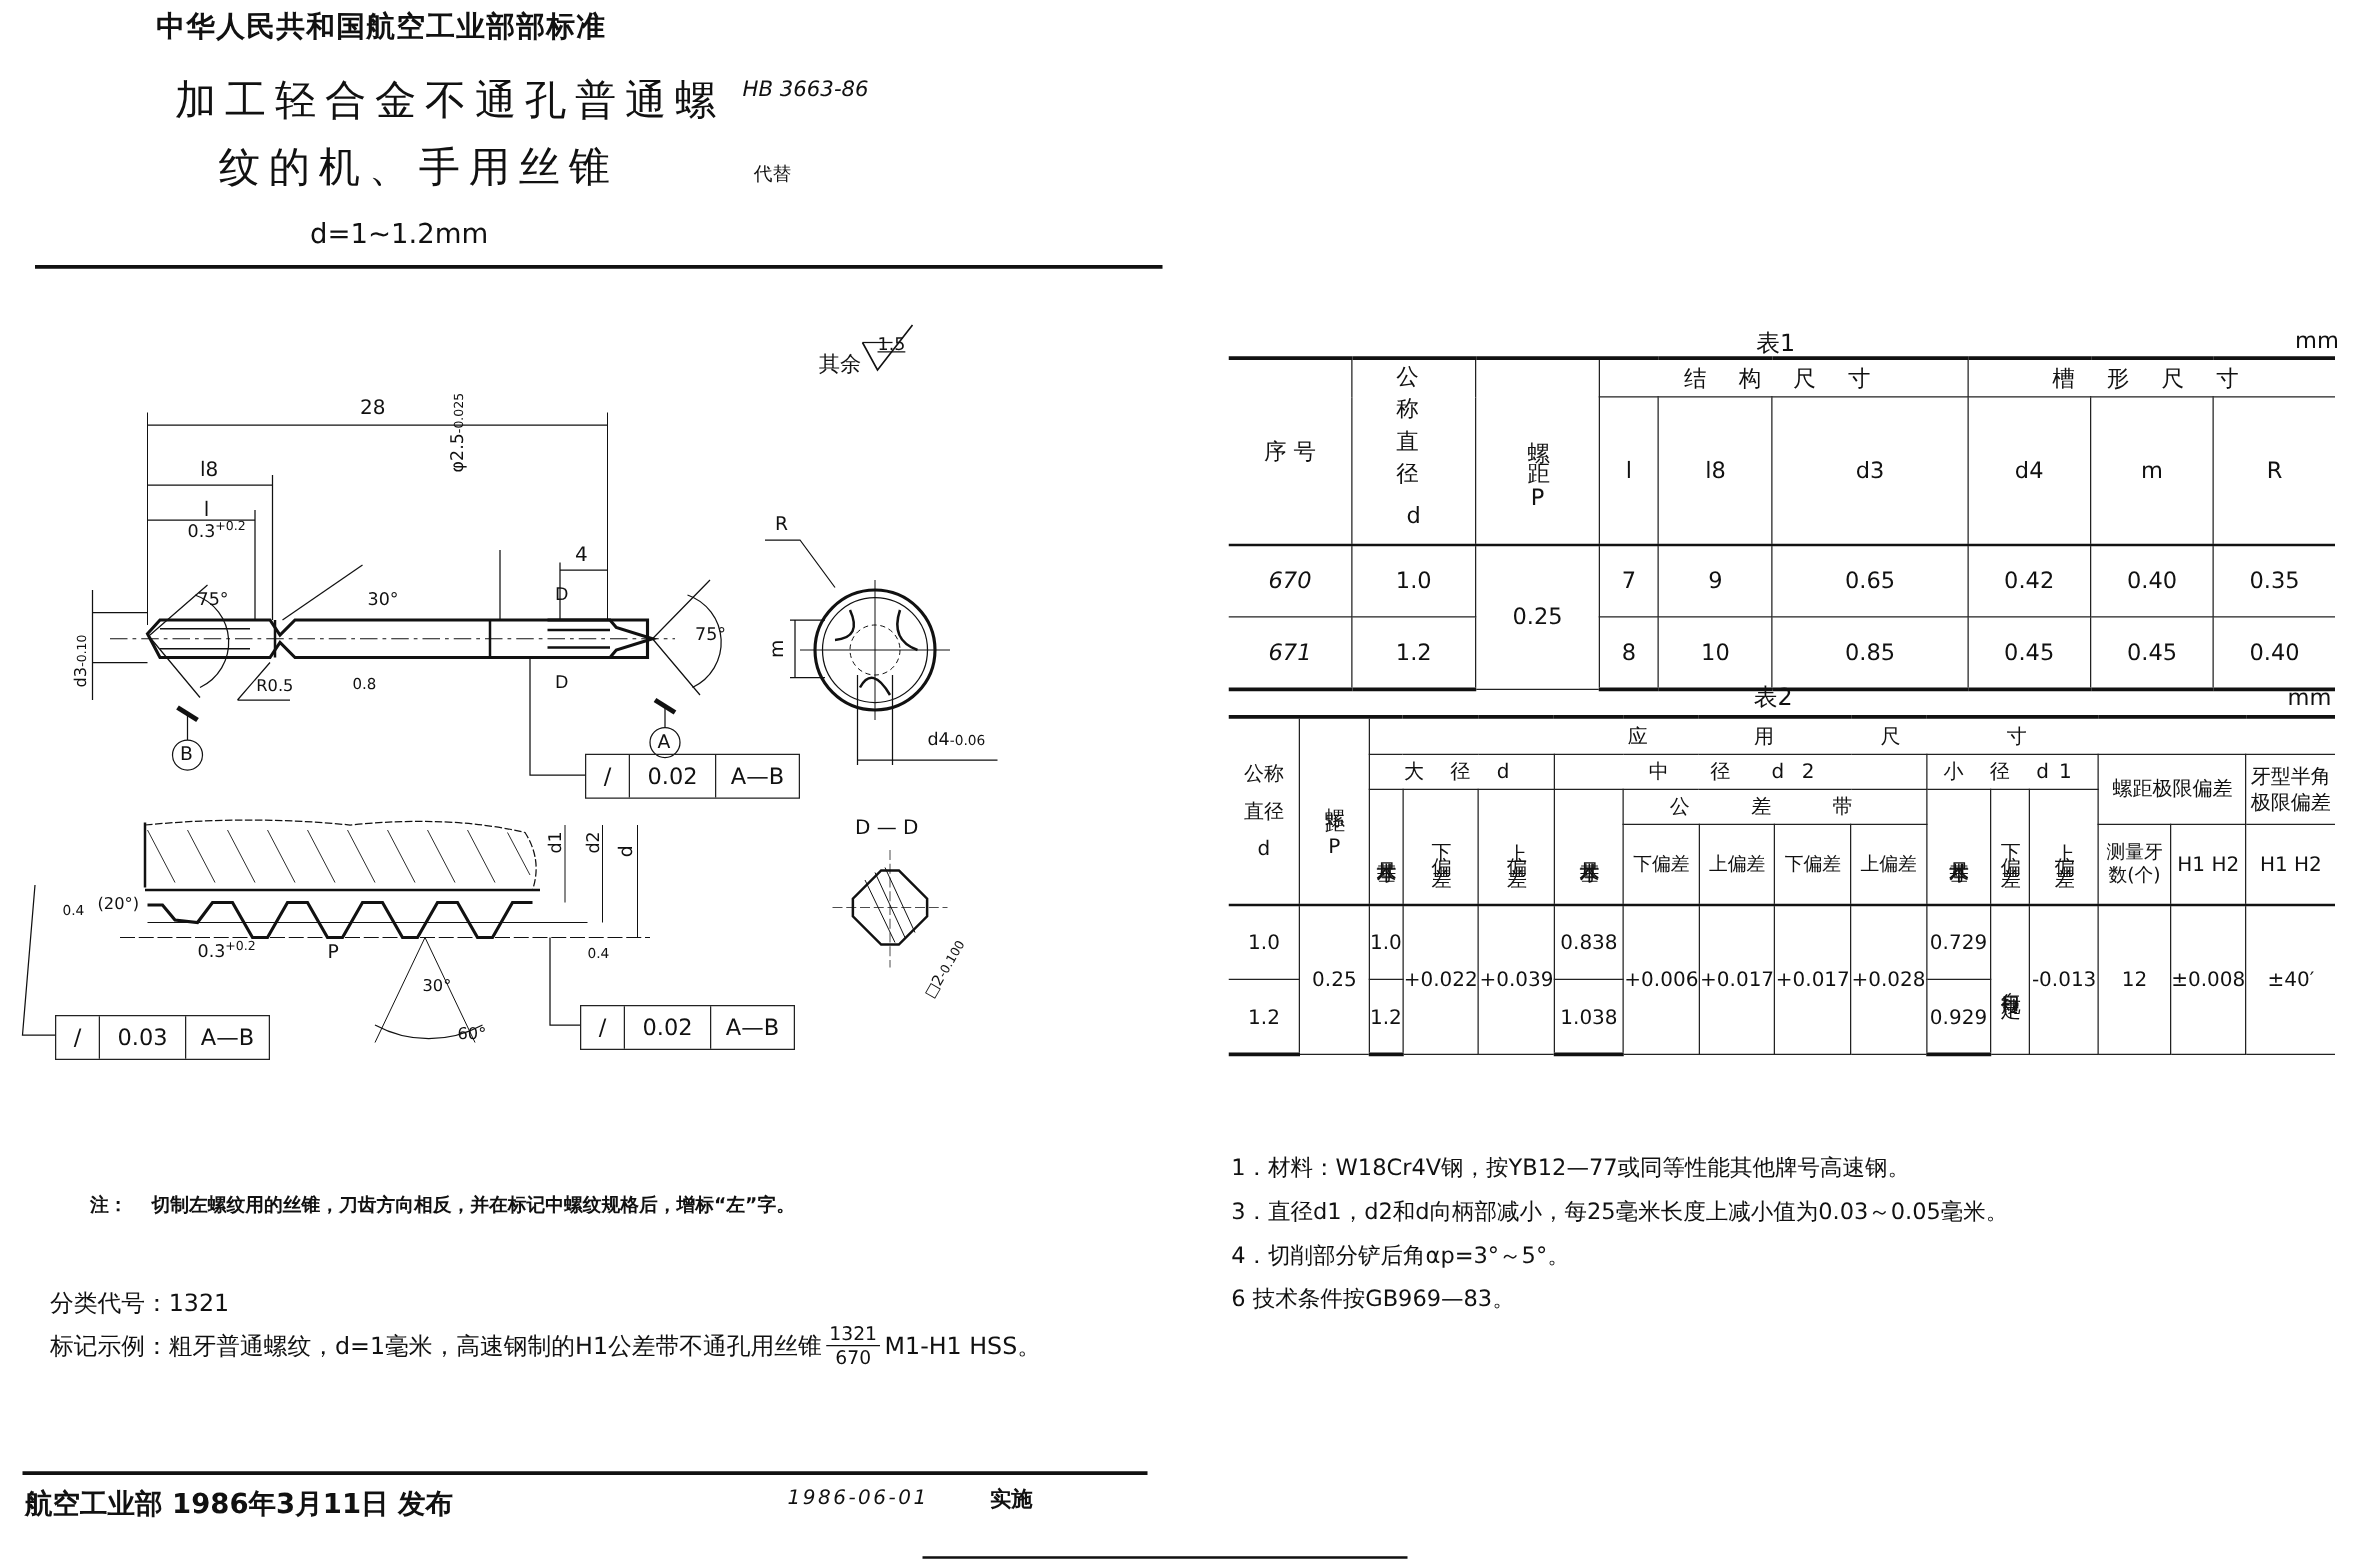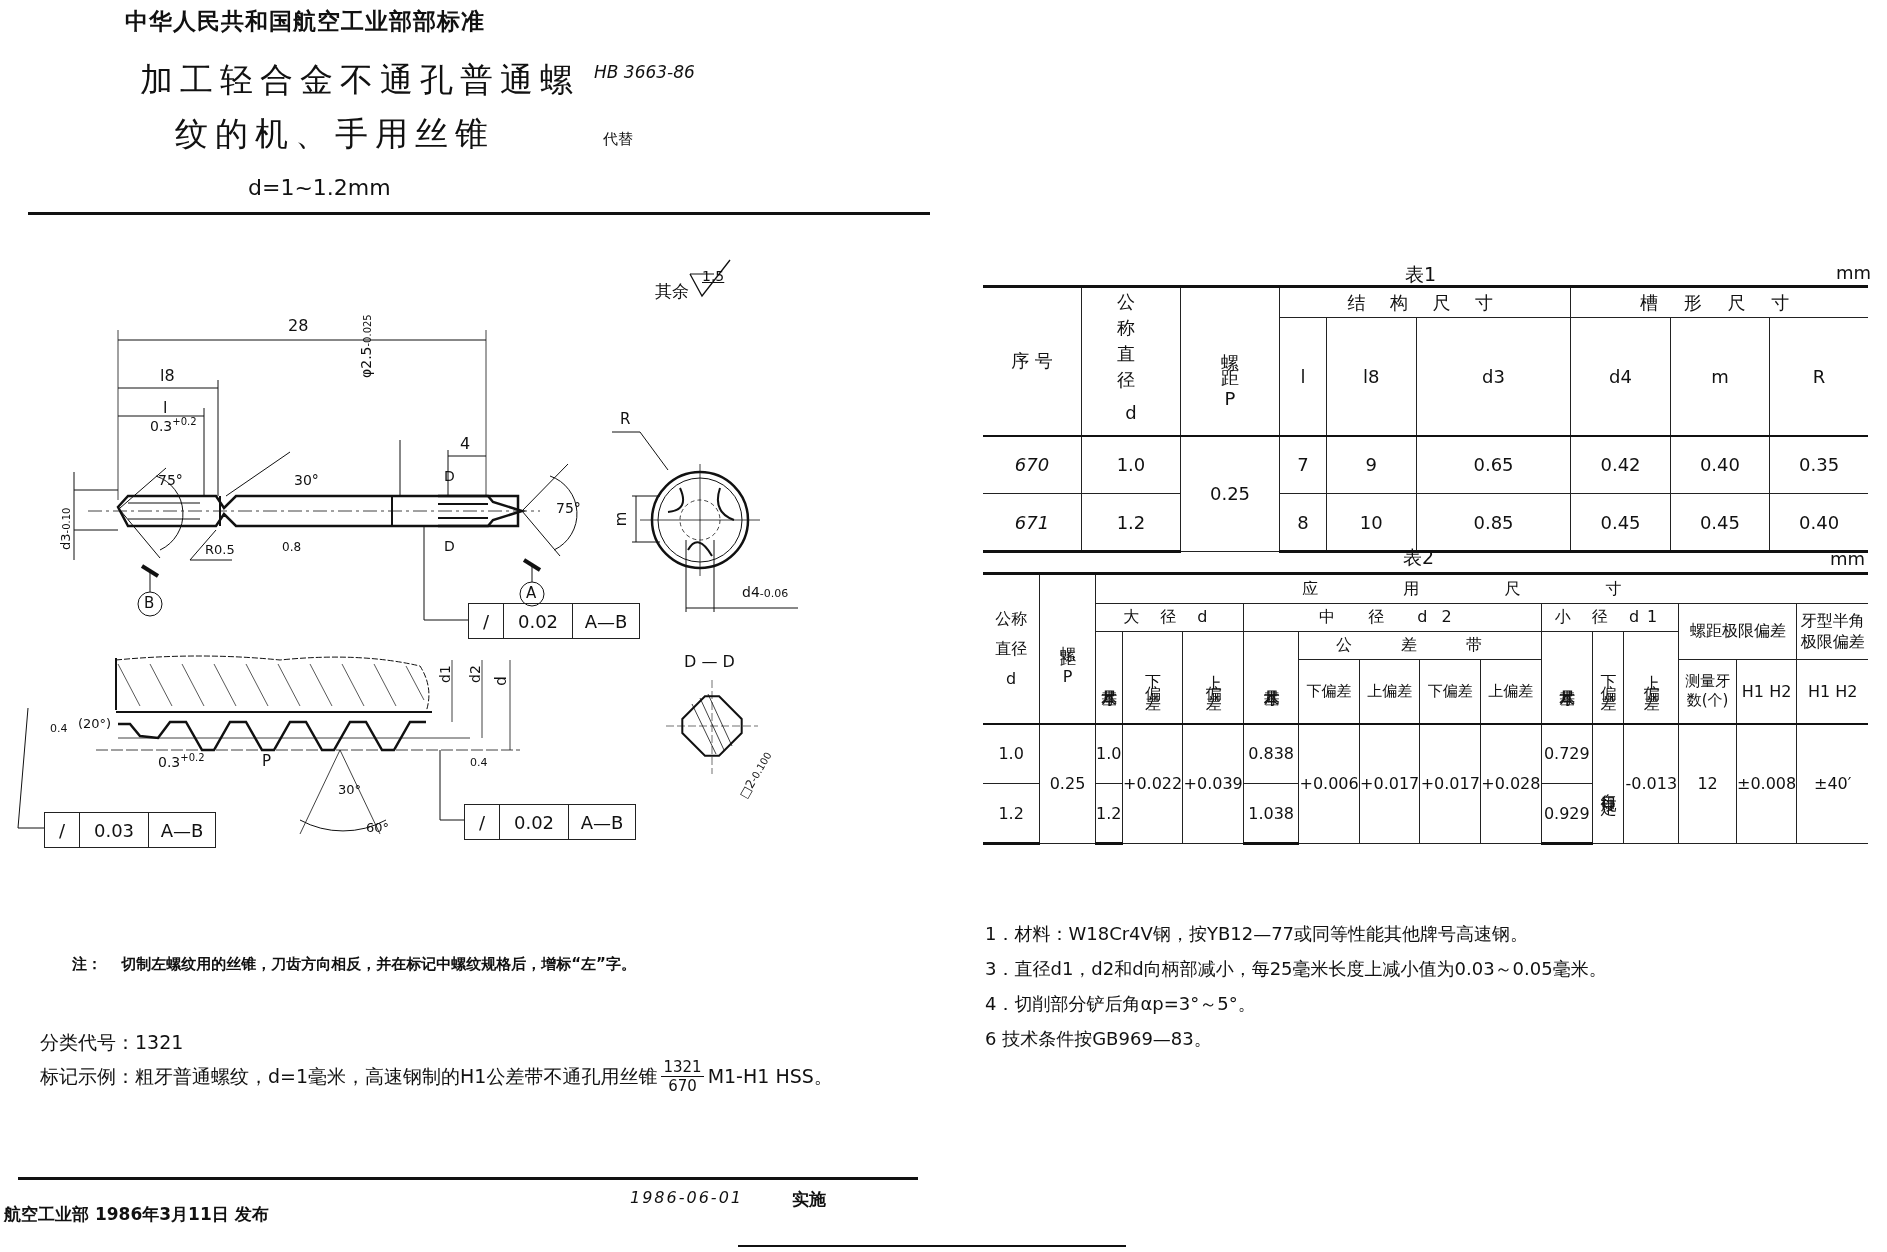--- a/index.html
+++ b/index.html
@@ -202,21 +202,21 @@
       <tr class="top" style="height:31px;">
     <td class="nol" rowspan="2" style="width:98px;">序 号</td>
     <td rowspan="2" style="width:98px;line-height:40px;">
       <div style="width:70px;margin:auto;letter-spacing:10px;line-height:26px;">公 称 直 径</div>
       <div>d</div>
     </td>
     <td rowspan="2" style="width:98px;">
       <div class="vt" style="margin:auto;height:74px;">螺 距</div>
       <div>P</div>
     </td>
-    <td colspan="3" style="letter-spacing:10px;font-family:Liberation Serif, serif;">结 构 尺 寸</td>
+    <td colspan="3" style="letter-spacing:10px;">结 构 尺 寸</td>
     <td colspan="3" class="nor" style="letter-spacing:10px;">槽 形 尺 寸</td>
   </tr>
   <tr style="height:118px;">
     <td>l</td>
     <td>l8</td>
     <td>d3</td>
     <td>d4</td>
     <td>m</td>
     <td class="nor">R</td>
   </tr>
@@ -329,16 +329,16 @@
   </table>
 
 <div class="abs notes" style="left:985px;top:922px;">
   <p>1．材料：W18Cr4V钢，按YB12—77或同等性能其他牌号高速钢。</p>
   <p>3．直径d1，d2和d向柄部减小，每25毫米长度上减小值为0.03～0.05毫米。</p>
   <p>4．切削部分铲后角αp=3°～5°。</p>
   <p>6  技术条件按GB969—83。</p>
 </div>
 
 <div class="abs rule" style="left:18px;top:1177px;width:900px;"></div>
-<div class="abs" style="left:4px;top:1188px;font-size:17px;font-weight:bold;margin-top:15px;">航空工业部 1986年3月11日  发布</div>
+<div class="abs" style="left:20px;top:1188px;font-size:22px;font-weight:bold;">航空工业部 1986年3月11日  发布</div>
 <div class="abs" style="left:630px;top:1188px;font-size:16px;font-style:italic;letter-spacing:2px;">1986-06-01</div>
 <div class="abs" style="left:792px;top:1188px;font-size:17px;font-weight:bold;">实施</div>
 <div class="abs thin" style="left:738px;top:1245px;width:388px;"></div>
 
 </body></html>

